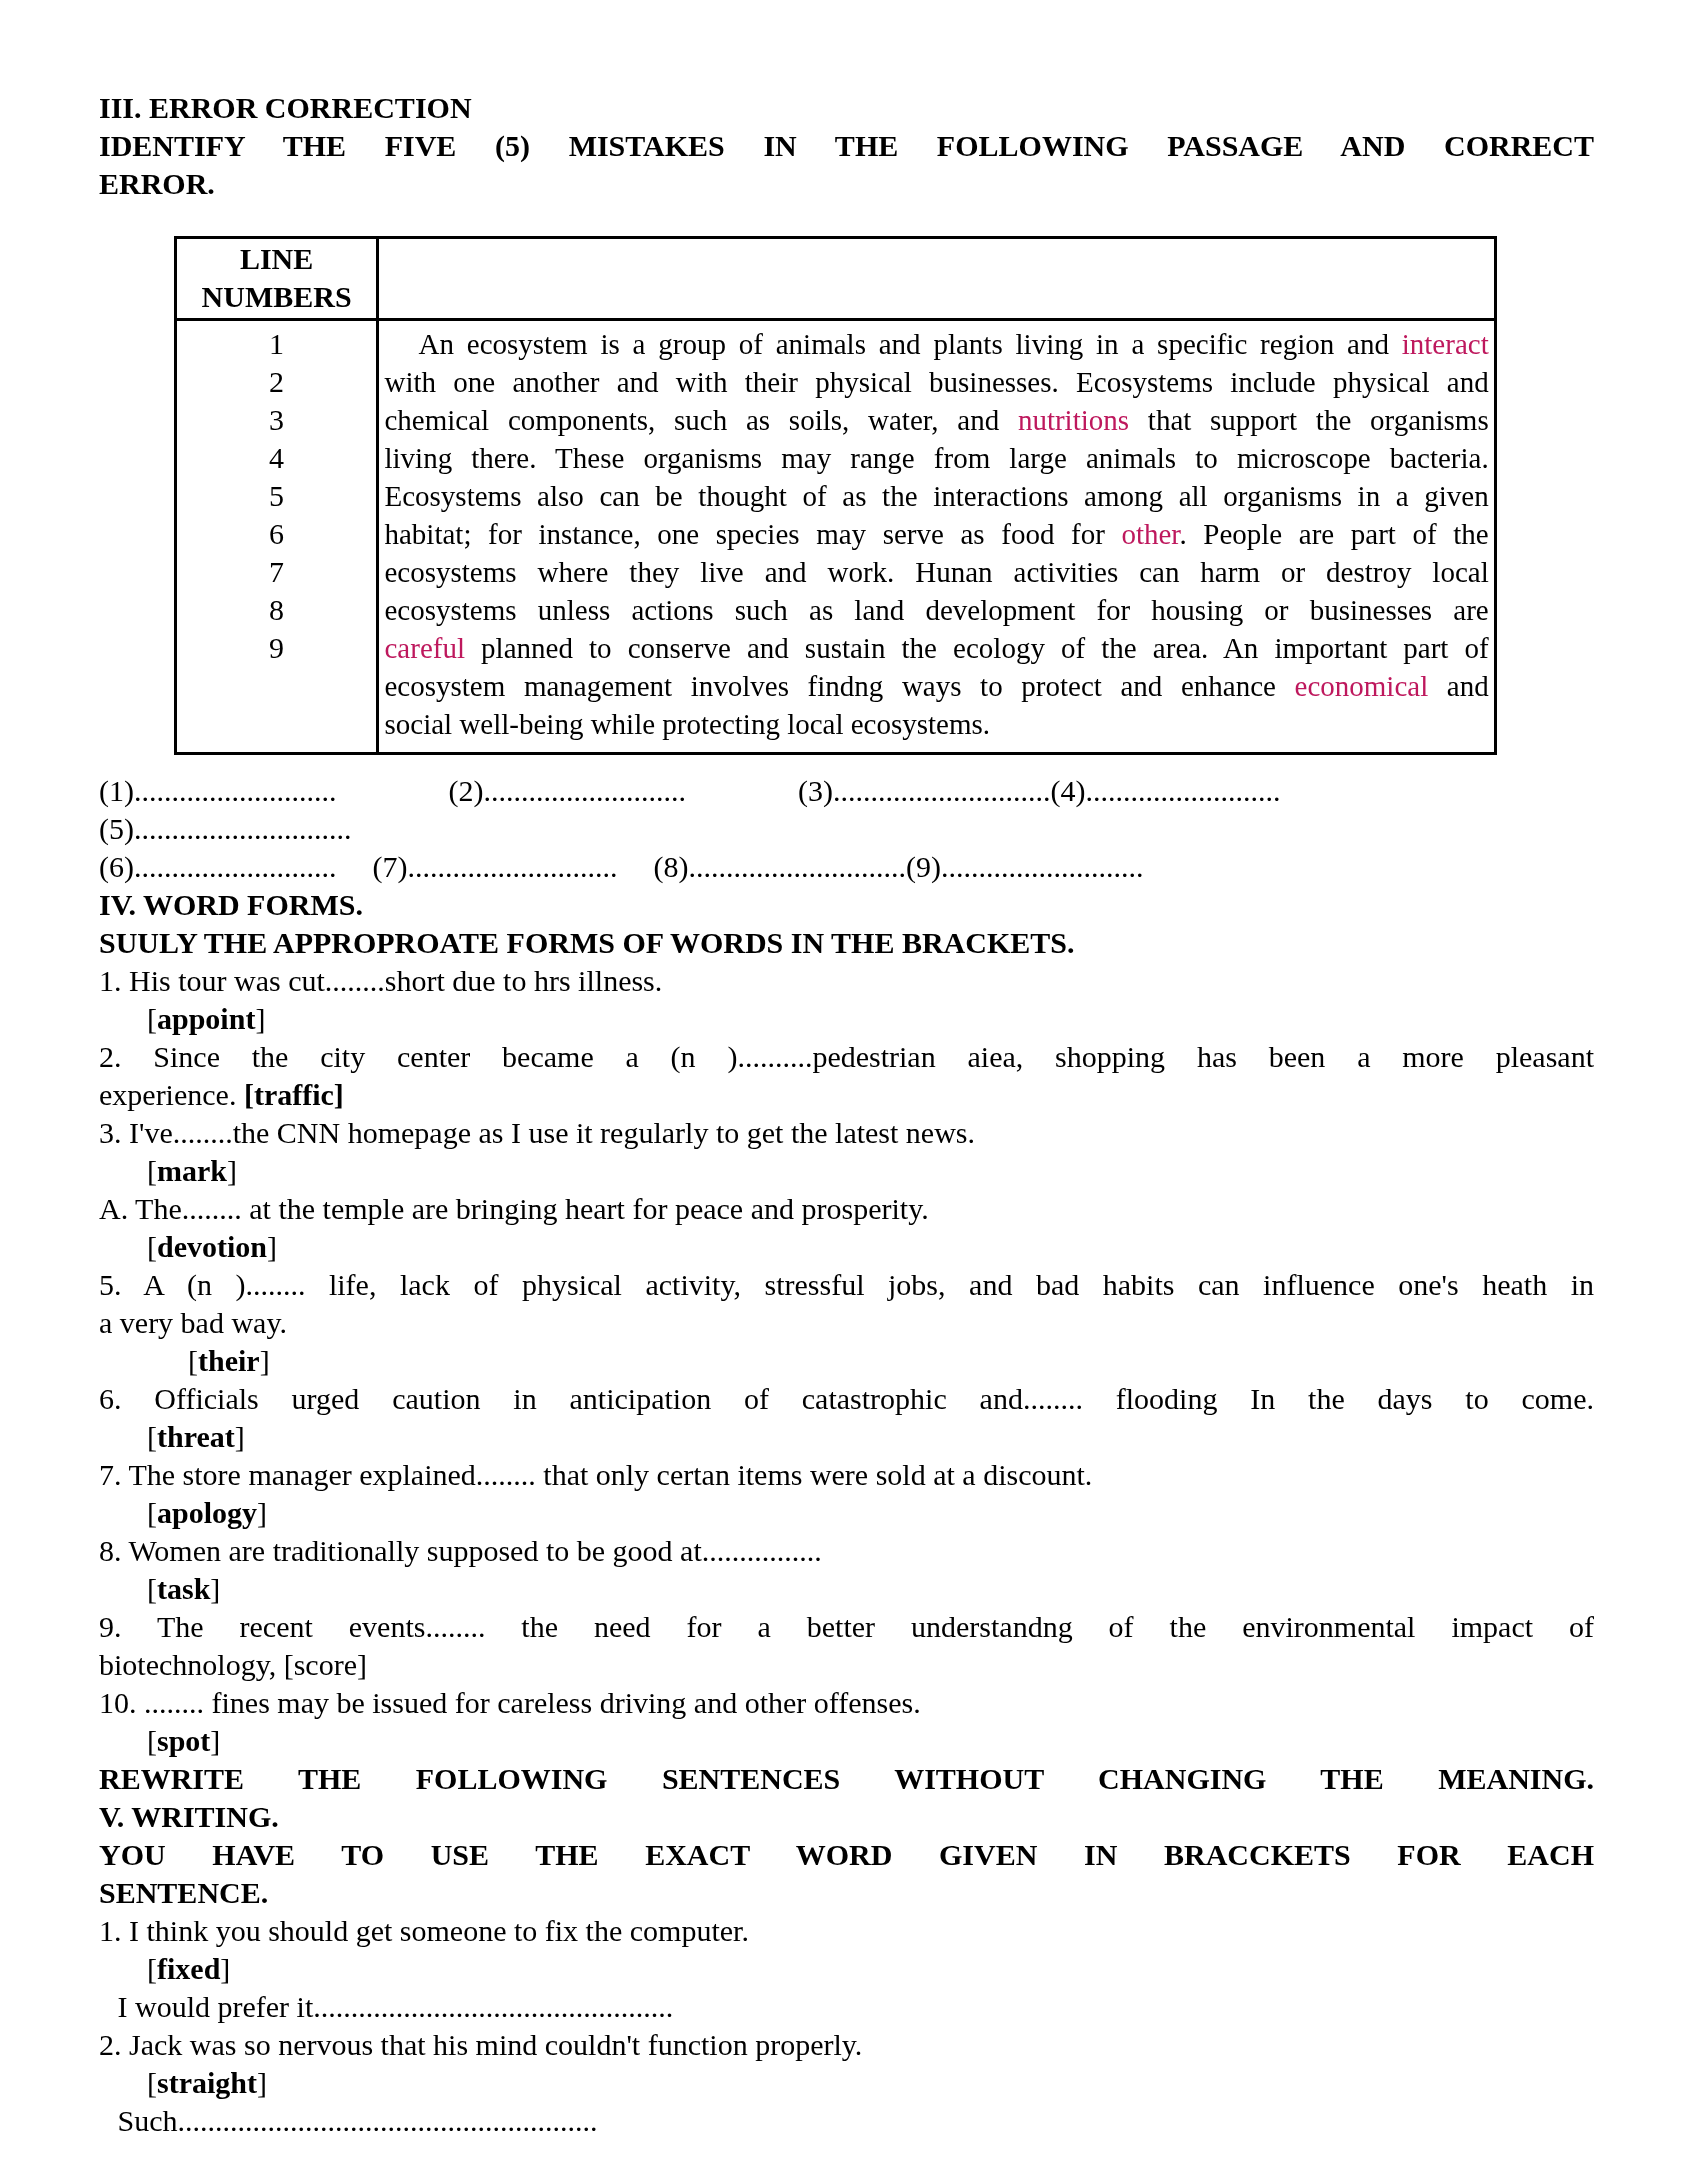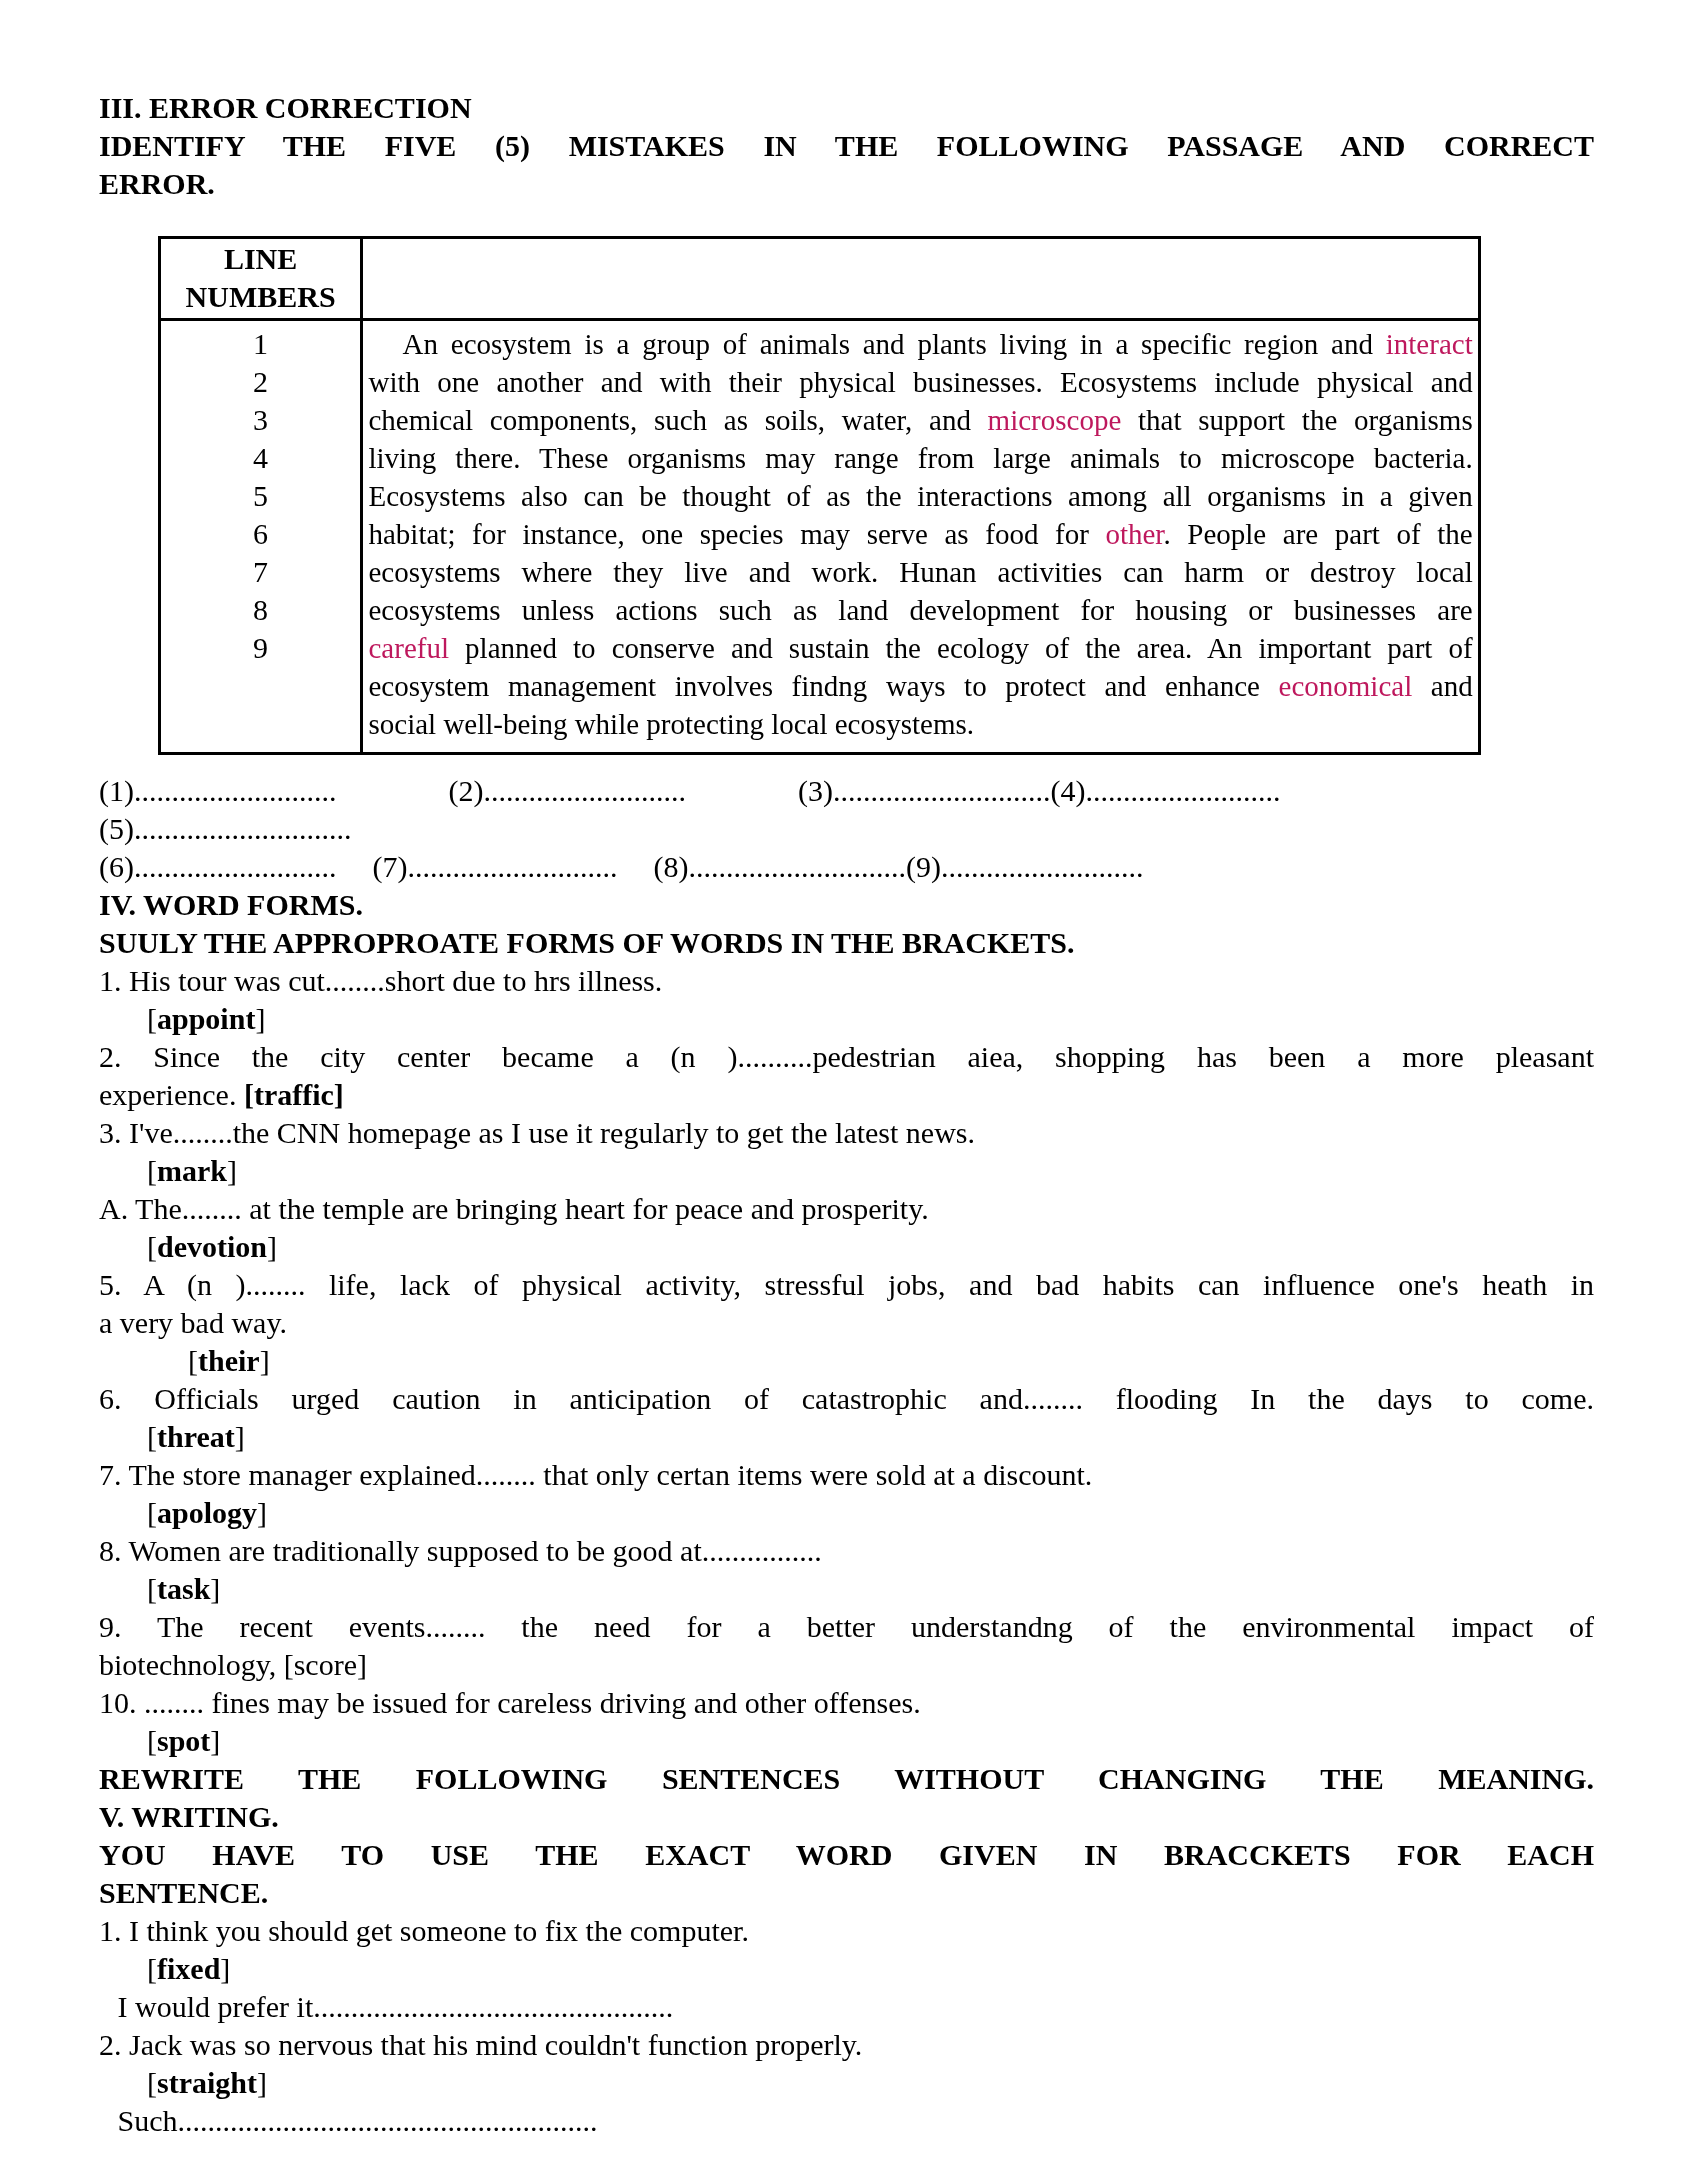--- a/index.html
+++ b/index.html
@@ -9,21 +9,21 @@
     font-size:30px;line-height:38px;color:#000;
     -webkit-font-smoothing:antialiased;
   }
   .content{padding:89px 93px 0 99px;}
   .sec-title{font-weight:bold;}
   .stretch{text-align:justify;text-align-last:justify;}
 
   
   .err-table{
     border-collapse:collapse;
-    margin-left:59px;margin-top:33px;
+    margin-left:75px;margin-top:33px;
     width:1323px;table-layout:fixed;
   }
   .err-table th,.err-table td{border:3.3px solid #000;vertical-align:top;}
   .err-table .col1{width:194px;}
   .err-table th{font-weight:bold;text-align:center;padding:1.3px 2.6px;}
   .err-table th.col2{height:75px;}
   .err-table td{padding:4px 5.3px 9.3px 5.3px;}
   .nums{text-align:center;}
   .ln{line-height:38px;}
   .p-line{font-size:29px;line-height:38px;}
@@ -67,21 +67,21 @@
             <div class="ln">4</div>
             <div class="ln">5</div>
             <div class="ln">6</div>
             <div class="ln">7</div>
             <div class="ln">8</div>
             <div class="ln">9</div>
           </td>
         <td class="col2" id="passage">
             <div class="p-line first stretch"><span>An ecosystem is a group of animals and plants living in a specific region and </span><span class="red">interact</span></div>
             <div class="p-line stretch"><span>with one another and with their physical businesses. Ecosystems include physical  and</span></div>
-            <div class="p-line stretch"><span>chemical components, such as soils, water, and </span><span class="red">microscope</span><span> that support the organisms</span></div>
+            <div class="p-line stretch"><span>chemical components, such as soils, water, and </span><span class="red">nutritions</span><span> that support the organisms</span></div>
             <div class="p-line stretch"><span>living there. These organisms may range from large animals to microscope bacteria.</span></div>
             <div class="p-line stretch"><span>Ecosystems also can be thought of as the interactions among all organisms in a given</span></div>
             <div class="p-line stretch"><span>habitat; for instance, one species may serve as food for </span><span class="red">other</span><span>. People are part of the</span></div>
             <div class="p-line stretch"><span>ecosystems where they live and work. Hunan activities can harm or destroy local</span></div>
             <div class="p-line stretch"><span>ecosystems unless actions such as land development for housing or businesses are</span></div>
             <div class="p-line stretch"><span class="red">careful</span><span> planned to conserve and sustain the ecology of the area. An important part of</span></div>
             <div class="p-line stretch"><span>ecosystem management involves findng ways to protect and enhance </span><span class="red">economical</span><span> and</span></div>
             <div class="p-line"><span>social well-being while protecting local ecosystems.</span></div>
           </td>
       </tr>

